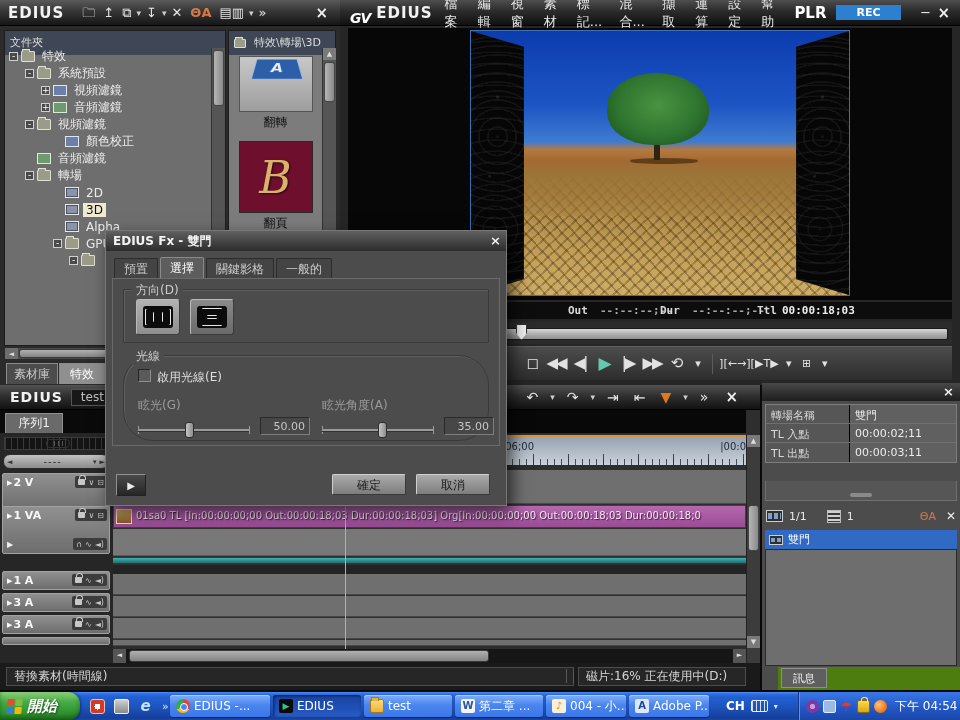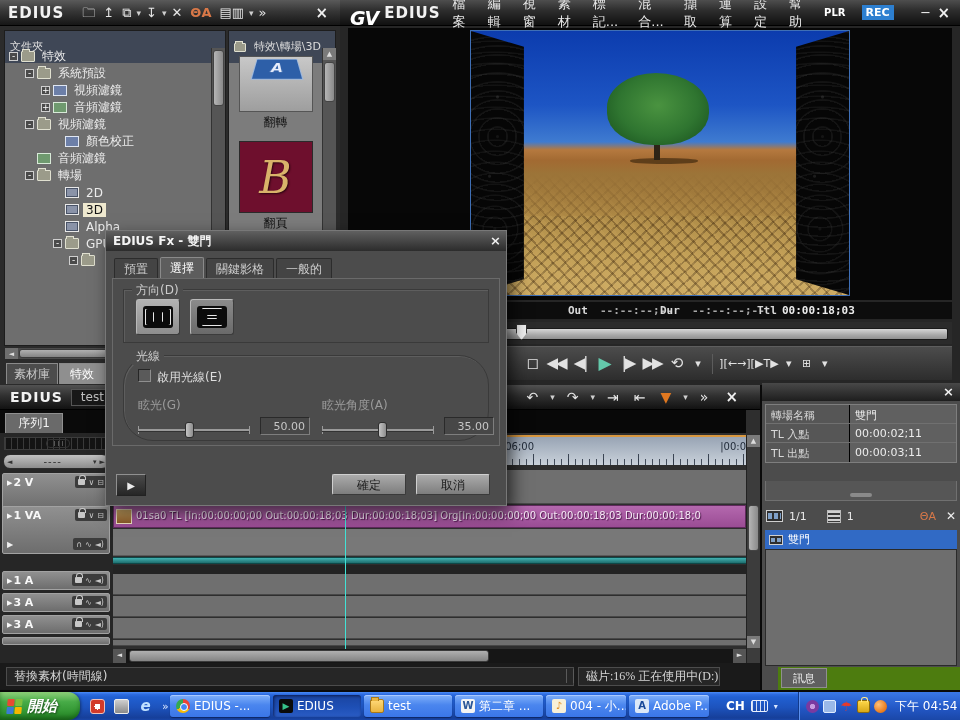--- a/index.html
+++ b/index.html
@@ -17,21 +17,21 @@
     display:flex; align-items:center; border-bottom:1px solid #000;
   }
   .brand { font-weight:bold; font-size:15px; color:#f2f2f2; letter-spacing:1px; }
   .tb-icon { color:#e6e6e6; font-size:13px; line-height:1; padding:0 4px; cursor:default; }
   .tb-caret { color:#cfcfcf; font-size:9px; padding:0 1px; }
   .close-x { font-weight:bold; color:#f0f0f0; font-size:15px; }
 
   
   #palette { left:0; top:0; width:340px; height:389px; }
   .pane-header {
-    position:absolute; left:0; top:0; right:0; height:32px; background:#3f4756;
+    position:absolute; left:0; top:0; right:0; height:24px; background:#3f4756;
     color:#dcdcdc; font-size:11px; line-height:16px; padding-left:5px; display:flex; align-items:center; gap:4px;
   }
   #pal-left { left:4px; top:30px; width:222px; height:316px; background:#6e6e6e; border:1px solid #1d1d1d; }
   #pal-right{ left:228px; top:30px; width:108px; height:316px; background:#7c7c7c; border:1px solid #1d1d1d; }
   .tree { position:absolute; left:0; top:17px; right:14px; bottom:0; overflow:hidden; }
   .trow { height:17px; display:flex; align-items:center; font-size:12px; color:#ececec; white-space:nowrap; }
   .expander {
     width:9px; height:9px; border:1px solid #cfcfcf; background:#4a4a4a; color:#fff;
     font-size:9px; line-height:7px; text-align:center; margin-right:3px; flex:0 0 auto;
   }
@@ -64,24 +64,24 @@
   .hscroll { position:absolute; height:13px; background:#4a4a4a; border:1px solid #2a2a2a; }
   .hthumb { position:absolute; top:1px; bottom:1px; background:linear-gradient(#b0b0b0,#848484); border-radius:3px; border:1px solid #3a3a3a;}
   .harrow { position:absolute; top:0; bottom:0; width:13px; background:#6e6e6e; color:#ddd; font-size:7px; text-align:center; line-height:12px; }
   .pal-tab { position:absolute; top:363px; height:21px; font-size:12px; line-height:21px; text-align:center; border:1px solid #8a8a8a; border-bottom:none; }
   #tab-library { left:6px; width:52px; background:#4c4c4c; color:#c8c8c8; }
   #tab-effects { left:59px; width:46px; background:#8f8f8f; color:#ffffff; }
 
   
   #monitor { left:340px; top:0; width:620px; height:385px; background:#262626; }
   #monitor .titlebar { background:linear-gradient(#4e4e4e,#2e2e2e 40%,#101010); }
-  .gv-logo { font-style:italic; font-weight:bold; font-size:19px; color:#fff; margin:10px 6px 0 10px; letter-spacing:-1px; }
+  .gv-logo { font-style:italic; font-weight:bold; font-size:14px; color:#fff; margin:10px 6px 0 10px; letter-spacing:-1px; }
   .menu-item { font-size:13px; color:#eaeaea; margin-right:13px; }
-  .plr { font-size:10px; font-weight:bold; color:#fff; margin-right:16px; }
-  .rec { font-size:11px; font-weight:bold; color:#fff; background:#2d7fd0; padding:1px 4px; margin-right:24px; }
+  .plr { font-size:15px; font-weight:bold; color:#fff; margin-right:10px; }
+  .rec { font-size:11px; font-weight:bold; color:#fff; background:#2d7fd0; padding:1px 20px; margin-right:17px; }
   #preview { left:8px; top:28px; width:604px; height:272px; background:#070707; position:absolute; }
   #frame { position:absolute; left:122px; top:2px; width:380px; height:266px; border:1px solid #3f6fb5;
     background:
       linear-gradient(180deg,#0c3cae 0%,#1d55c4 28%,#3f7bd0 42%,#b5793f 45%,#a26a32 49%,#9c7438 54%,#ab844277 70%,transparent 70%),
       repeating-linear-gradient(47deg, rgba(55,30,8,.30) 0 2px, rgba(200,160,90,.25) 2px 5px, transparent 5px 9px),
       repeating-linear-gradient(-43deg, rgba(40,22,6,.28) 0 2px, transparent 2px 8px),
       linear-gradient(180deg,#8a6a34 45%, #a5813f 62%, #c2a057 85%, #cfae66 100%);
     overflow:hidden;
   }
   .canopy { position:absolute; left:36%; top:16%; width:27%; height:27%;
@@ -218,21 +218,21 @@
   .arow { position:absolute; left:0; right:14px; background:#6f6f6f; border-bottom:1px solid #474747; }
   #hscroll-tl { position:absolute; left:0; right:14px; bottom:0; height:14px; background:#161616; }
   #vscroll-tl { position:absolute; right:0; top:25px; width:14px; bottom:0; background:#3c3c3c; border-left:1px solid #222; }
   #playhead { position:absolute; left:232px; top:27px; width:1px; height:212px; background:#42e2d6; z-index:5; }
   #tl-status { position:absolute; left:0; bottom:0; width:760px; height:27px; background:#1a1a1a; }
   .status-box { position:absolute; top:4px; height:19px; background:#262626; border:1px solid #4c4c4c;
     color:#d6d6d6; font-size:12px; line-height:17px; padding-left:7px; }
   #status-left { left:6px; width:568px; }
   #status-div1 { position:absolute; left:566px; top:6px; width:1px; height:14px; background:#5a5a5a; }
   #status-div2 { position:absolute; left:573px; top:6px; width:1px; height:14px; background:#5a5a5a; }
-  #status-right { left:578px; width:142px;font-family:Liberation Serif, serif; }
+  #status-right { left:578px; width:168px; }
 
   
   #infopal { left:762px; top:383px; width:198px; height:307px; background:#4c4c4c; }
   #infopal .ititle { position:absolute; left:0; top:0; right:0; height:18px;
     background:linear-gradient(#484848,#1e1e1e); }
   #infopal .ititle .close-x { position:absolute; right:6px; top:1px; font-size:13px; }
   #info-table { position:absolute; left:3px; top:21px; right:3px; border:1px solid #7e7e7e; }
   .irow { display:flex; height:19px; border-bottom:1px solid #707070; font-size:11px; }
   .irow:last-child { border-bottom:none; }
   .icell-l { width:84px; background:#565656; color:#d8d8d8; padding:3px 0 0 5px; border-right:1px solid #000000; }

